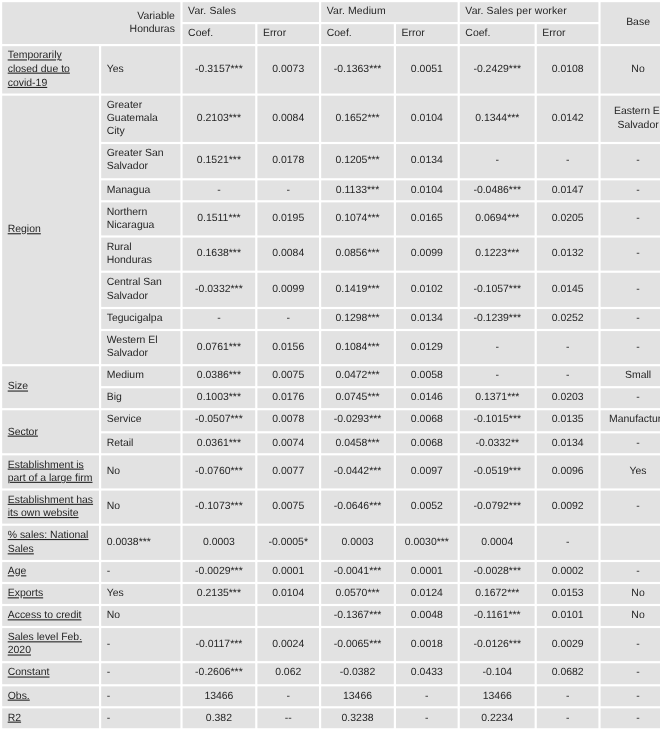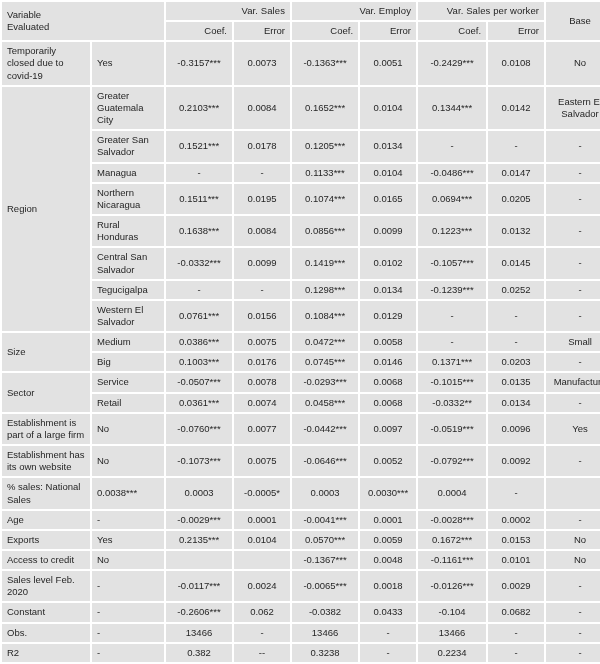--- a/index.html
+++ b/index.html
@@ -31,49 +31,50 @@
     background: #e2e2e2;
     color: #262626;
     box-sizing: border-box;
   }
   
   th.grp-head {
     background: #808080;
     color: #ffffff;
     font-weight: bold;
     font-size: 11.5px;
-    text-align: right;
+    text-align: left;
     letter-spacing: .1px;
   }
   th.var-head {
     background: #808080;
     color: #ffffff;
     font-weight: bold;
     font-size: 12.5px;
-    text-align: left;
+    text-align: right;
     line-height: 1.32;
   }
   th.base-head {
     background: #808080;
     color: #ffffff;
     font-weight: bold;
     font-size: 11.5px;
     text-align: center;
   }
   th.sub-head {
     background: #c9c9c9;
     color: #1c1c1c;
     font-weight: bold;
     font-size: 10.5px;
-    text-align: right;
+    text-align: left;
   }
   
   td.var-name {
     text-align: left;
     font-size: 9.6px;
+    text-decoration: underline;
   }
   td.cat-name {
     text-align: left;
     font-size: 9.6px;
   }
   td.num {
     text-align: center;
     font-size: 9.6px;
   }
   td.base {
@@ -104,24 +105,24 @@
     <col class="c-num2">
       <col class="c-err2">
     <col class="c-num3">
       <col class="c-err3">
     <col class="c-base">
   </colgroup>
   <thead>
     <tr>
       <th class="var-head" colspan="2" rowspan="2">
         <span>Variable</span><br>
-        <span>Evaluated</span>
+        <span>Honduras</span>
       </th>
       <th class="grp-head" colspan="2">Var. Sales</th>
-      <th class="grp-head" colspan="2">Var. Employ</th>
+      <th class="grp-head" colspan="2">Var. Medium</th>
       <th class="grp-head" colspan="2">Var. Sales per worker</th>
       <th class="base-head" rowspan="2">Base</th>
     </tr>
     <tr>
       <th class="sub-head">Coef.</th>
       <th class="sub-head">Error</th>
       <th class="sub-head">Coef.</th>
       <th class="sub-head">Error</th>
       <th class="sub-head">Coef.</th>
       <th class="sub-head">Error</th>
@@ -305,21 +306,21 @@
         <td class="num">-0.0028***</td>
         <td class="num">0.0002</td>
         <td class="base">-</td>
       </tr>
       <tr>
         <td class="var-name">Exports</td>
         <td class="cat-name">Yes</td>
         <td class="num">0.2135***</td>
         <td class="num">0.0104</td>
         <td class="num">0.0570***</td>
-        <td class="num">0.0059</td>
+        <td class="num">0.0124</td>
         <td class="num">0.1672***</td>
         <td class="num">0.0153</td>
         <td class="base">No</td>
       </tr>
       <tr>
         <td class="var-name">Access to credit</td>
         <td class="cat-name">No</td>
         <td class="num empty-cell"></td>
         <td class="num empty-cell"></td>
         <td class="num">-0.1367***</td>

